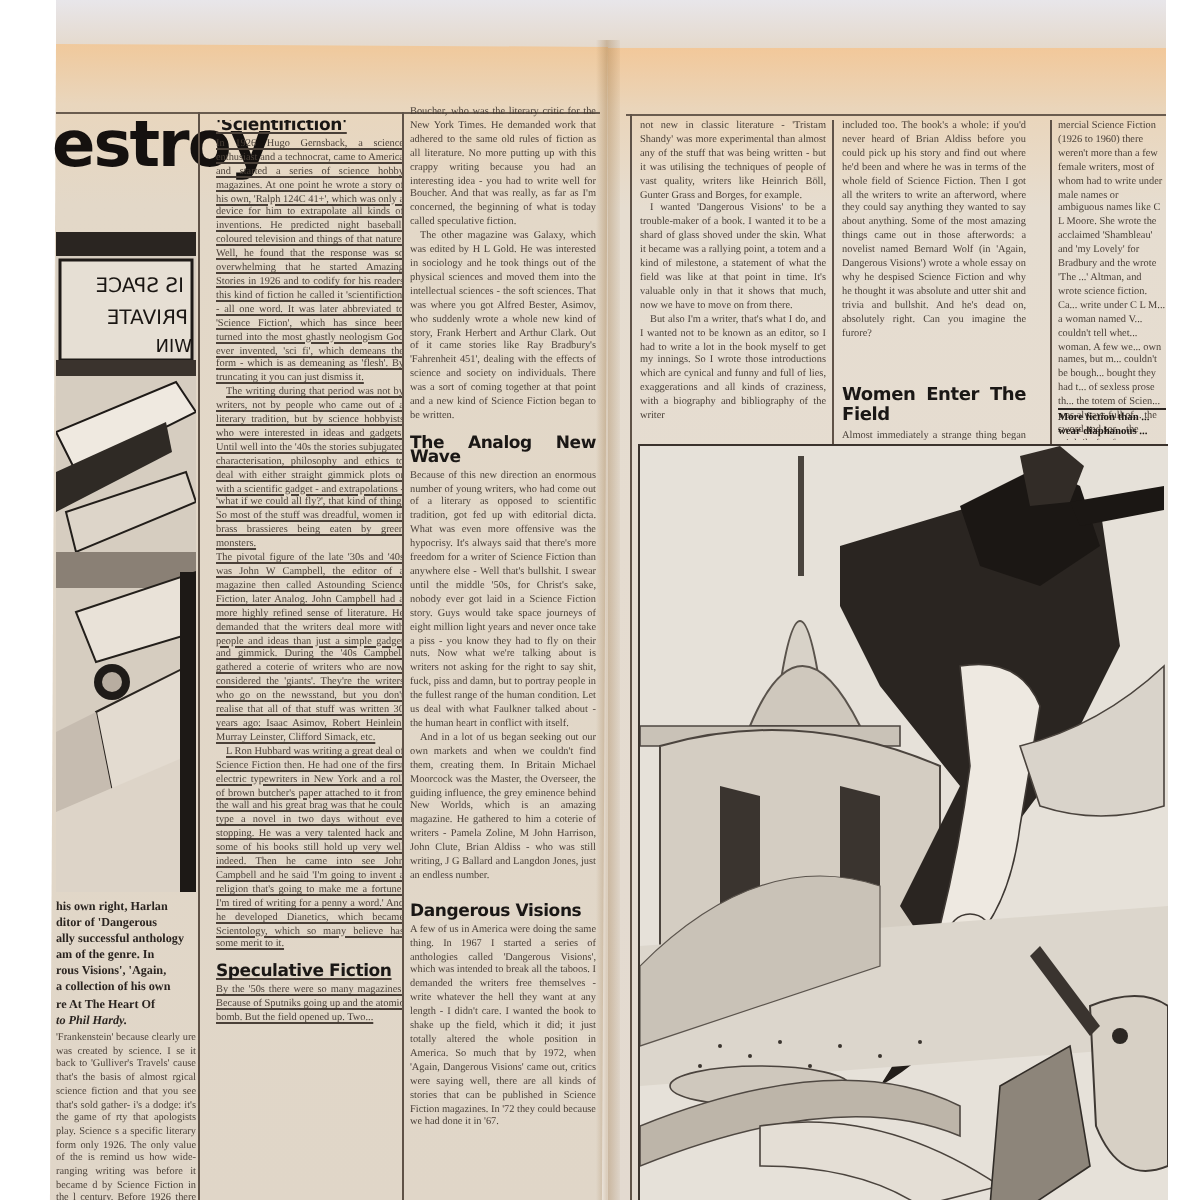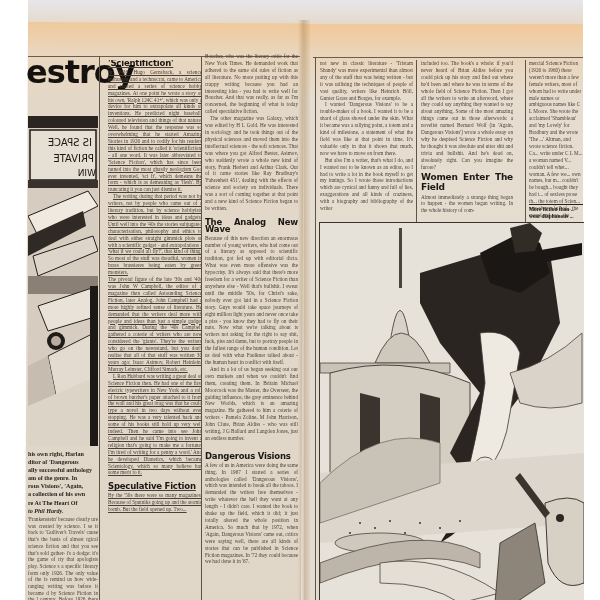--- a/index.html
+++ b/index.html
@@ -106,21 +106,21 @@
 <div class="col" style="left:320px;top:60px;width:93px;height:160px;">
   <p class="first">not new in classic literature - 'Tristam Shandy' was more experimental than almost any of the stuff that was being written - but it was utilising the techniques of people of vast quality, writers like Heinrich Böll, Gunter Grass and Borges, for example.</p>
   <p>I wanted 'Dangerous Visions' to be a trouble-maker of a book. I wanted it to be a shard of glass shoved under the skin. What it became was a rallying point, a totem and a kind of milestone, a statement of what the field was like at that point in time. It's valuable only in that it shows that much, now we have to move on from there.</p>
   <p>But also I'm a writer, that's what I do, and I wanted not to be known as an editor, so I had to write a lot in the book myself to get my innings. So I wrote those introductions which are cynical and funny and full of lies, exaggerations and all kinds of craziness, with a biography and bibliography of the writer</p>
 </div>
 
 <div class="vrule" style="left:416px;top:60px;height:162px;"></div>
 
 <div class="col" style="left:421px;top:60px;width:92px;height:160px;">
   <p class="first">included too. The book's a whole: if you'd never heard of Brian Aldiss before you could pick up his story and find out where he'd been and where he was in terms of the whole field of Science Fiction. Then I got all the writers to write an afterword, where they could say anything they wanted to say about anything. Some of the most amazing things came out in those afterwords: a novelist named Bernard Wolf (in 'Again, Dangerous Visions') wrote a whole essay on why he despised Science Fiction and why he thought it was absolute and utter shit and trivia and bullshit. And he's dead on, absolutely right. Can you imagine the furore?</p>
-  <h2 class="sub" style="font-size:9px;line-height:10px;margin-top:1px;">Women Enter The Field</h2>
+  <h2 class="sub" style="font-size:9px;line-height:10px;margin-top:22px;">Women Enter The Field</h2>
   <p class="first">Almost immediately a strange thing began to happen - the women began writing. In the whole history of com-</p>
 </div>
 
 <div class="vrule" style="left:525px;top:60px;height:162px;"></div>
 
 <div class="col" style="left:529px;top:60px;width:54px;height:160px;text-align:left;">
   <p class="first">mercial Science Fiction (1926 to 1960) there weren't more than a few female writers, most of whom had to write under male names or ambiguous names like C L Moore. She wrote the acclaimed 'Shambleau' and 'my Lovely' for Bradbury and the wrote 'The ...' Altman, and wrote science fiction. Ca... write under C L M... a woman named V... couldn't tell whet... woman. A few we... own names, but m... couldn't be bough... bought they had t... of sexless prose th... the totem of Scien... was always full of... the sword and sor... the mightily fearf...</p>
   <div style="position:absolute;left:0;top:144px;width:54px;border-top:0.8px solid #2a2420;padding-top:1px;">
     <div class="pullquote">More fiction than ... wear diaphanous ...</div>
   </div>

